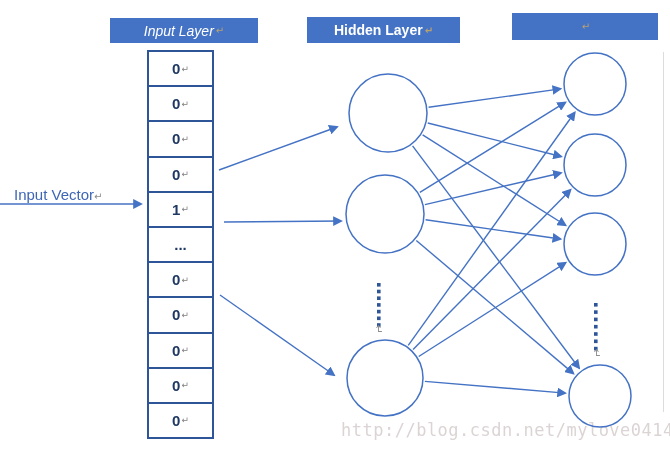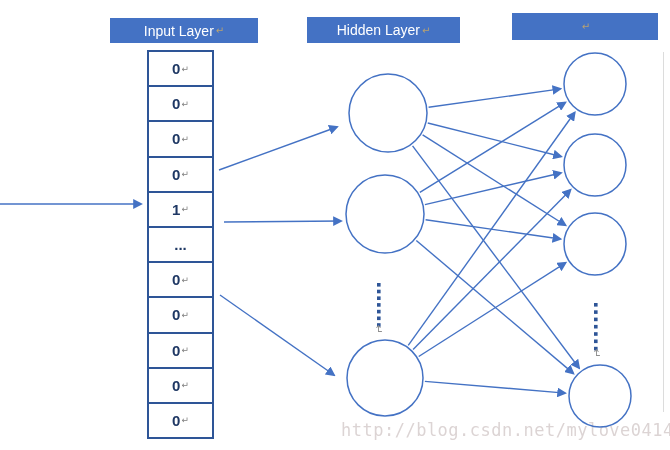--- a/index.html
+++ b/index.html
@@ -8,22 +8,22 @@
 
   .watermark { position:absolute; left:341px; top:420px; font-family:"DejaVu Sans Mono",monospace;
                font-size:17px; letter-spacing:0.5px; color:var(--watermark-text,#dcd4d4); white-space:nowrap; }
 
   svg.net { position:absolute; left:0; top:0; }
 
   .layer-header { position:absolute; display:flex; align-items:center; justify-content:center;
                   background:var(--header-bg,#4472C4); color:var(--header-text,#fff); font-size:14px; }
   .layer-header .mark { color:var(--header-mark,#B8A271); font-size:10px; margin-left:2px;
                         font-family:"DejaVu Sans",sans-serif; }
-  #hdr-input  { left:110px; top:18px; width:148px; height:25px; }
-  #hdr-hidden { left:307px; top:17px; width:153px; height:26px; }
+  #hdr-input  { left:110px; top:18px; width:148px; height:25px;font-style:italic; }
+  #hdr-hidden { left:307px; top:17px; width:153px; height:26px;font-weight:bold; }
   #hdr-output { left:512px; top:13px; width:146px; height:27px; }
 
   .vstack { position:absolute; left:147px; top:50px; width:67px; height:389px; display:flex;
             flex-direction:column; border:2px solid var(--cell-border,#2E5597); background:#fff; }
   .vcell { flex:1; display:flex; align-items:center; justify-content:center;
            border-top:2px solid var(--cell-border,#2E5597); }
   .vcell:first-child { border-top:none; }
   .vval { color:var(--cell-text,#1F3864); font-weight:bold; font-size:15px; line-height:1; }
   .vmark { color:var(--cell-mark,#808080); font-size:9px; margin-left:1px; font-family:"DejaVu Sans",sans-serif; }
 
@@ -94,20 +94,23 @@
       <span class="mark">↵</span>
   </div>
   <div class="layer-header" id="hdr-hidden">
     <span>Hidden Layer</span>
       <span class="mark">↵</span>
   </div>
   <div class="layer-header" id="hdr-output">
       <span class="mark">↵</span>
   </div>
 
+  <div class="vector-label">
+    <span>Input Vector</span><span class="mark">↵</span>
+  </div>
 
   <div class="vstack" id="vstack">
       <div class="vcell">
         <span class="vval">0</span>
         <span class="vmark">↵</span>
       </div>
       <div class="vcell">
         <span class="vval">0</span>
         <span class="vmark">↵</span>
       </div>

